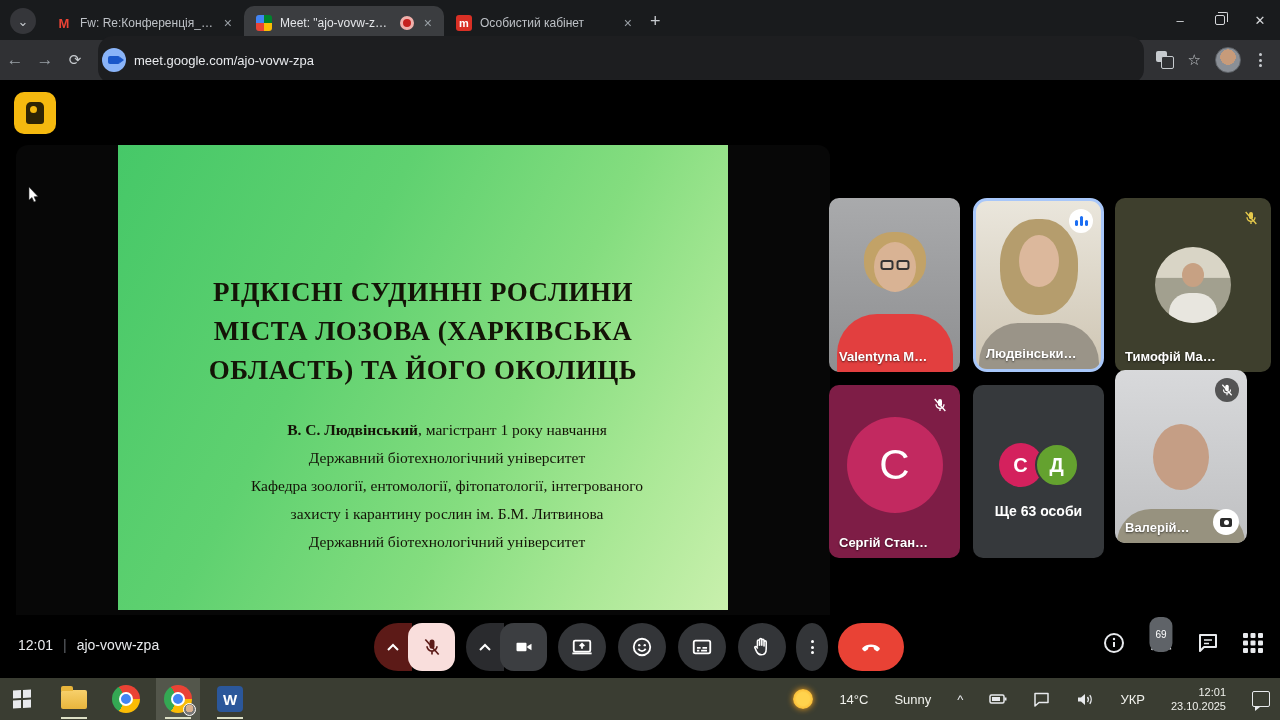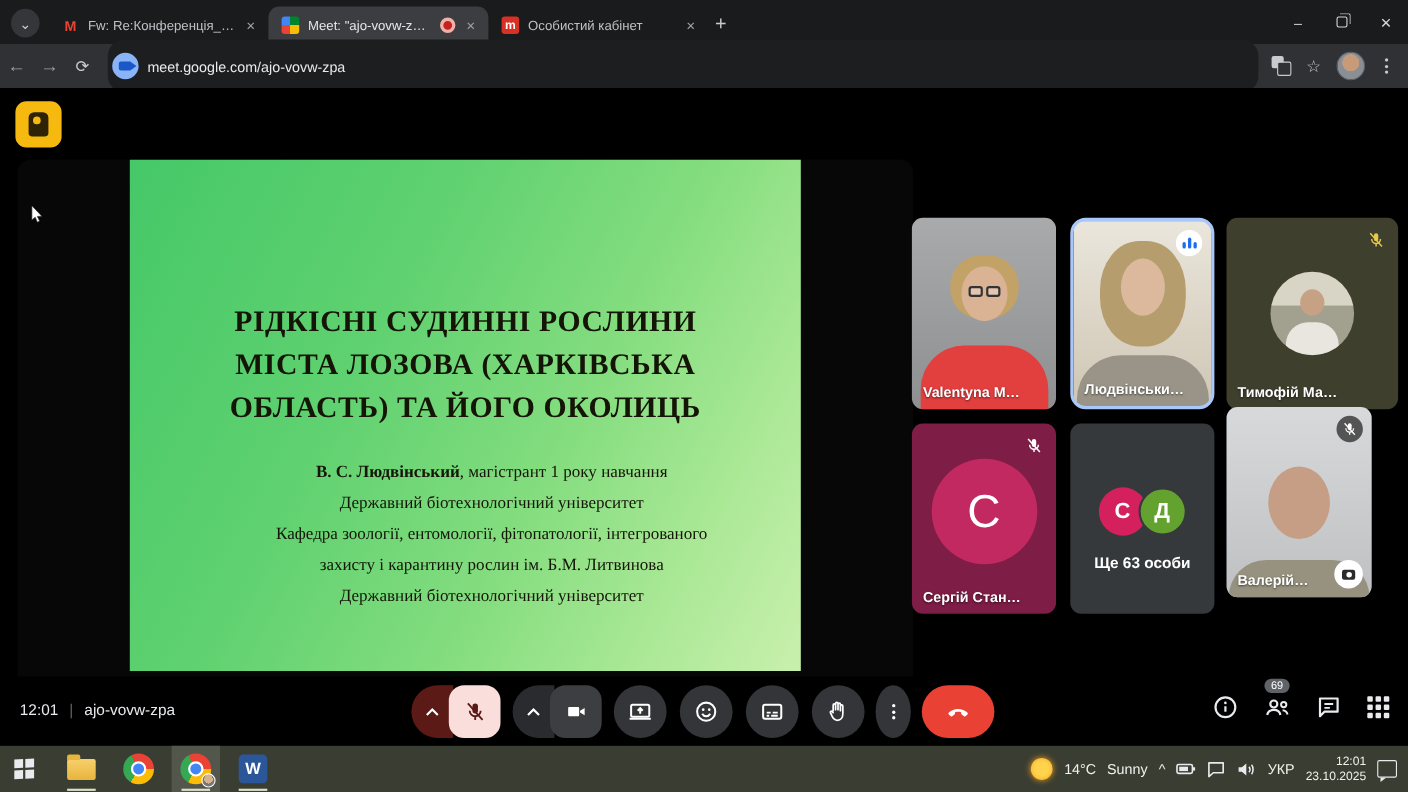--- a/index.html
+++ b/index.html
@@ -112,37 +112,37 @@
   .g-mic .seg-chev { background:#5c1a17; border-radius:24px 0 0 24px; }
   .g-cam .seg-chev { background:#2a2b2e; border-radius:24px 0 0 24px; }
   .seg-btn { width:47px; height:48px; border-radius:14px; display:flex; align-items:center; justify-content:center; margin-left:-4px; }
   .g-mic .seg-btn { background:#f9dedc; color:#5c1a17; }
   .g-cam .seg-btn { background:#3c3e41; color:#fff; }
   .round-btn { position:absolute; top:8px; width:48px; height:48px; border-radius:50%; background:#333538; color:#fff; display:flex; align-items:center; justify-content:center; }
   .b-present { left:558px; } .b-emoji { left:618px; } .b-cc { left:678px; } .b-hand { left:738px; }
   .b-more { left:796px; width:32px; background:#333538; }
   .endcall { position:absolute; left:838px; top:8px; width:66px; height:48px; border-radius:24px; background:#e94235; color:#fff; display:flex; align-items:center; justify-content:center; }
   .cb-right { position:absolute; right:16px; top:16px; display:flex; align-items:center; gap:22px; color:#e8eaed; }
-  .badge-count { position:absolute; top:-14px; left:50%; transform:translateX(-50%); background:#5f6368; color:#fff; font-size:10px; border-radius:9px; padding:1px 6px; }
+  .badge-count { position:absolute; top:-14px; left:50%; transform:translateX(-50%); background:#5f6368; color:#fff; font-size:10px; border-radius:9px; padding:12px 6px; }
   .cb-ico { position:relative; }
 
   
   .taskbar { position:absolute; left:0; top:678px; width:1280px; height:42px; background:#3a3d32; display:flex; align-items:center; }
   .tb-item { width:44px; height:42px; display:flex; align-items:center; justify-content:center; position:relative; }
   .tb-item.open::after { content:""; position:absolute; bottom:1px; left:9px; right:9px; height:2.5px; background:#dde0c6; }
   .tb-item.active-app { background:#53564b; }
   .win-logo { display:grid; grid-template-columns:8px 8px; grid-template-rows:8px 8px; gap:1.5px; transform:skewY(-3deg); }
   .win-logo i { background:#e8eaed; }
   .folder { width:26px; height:19px; background:linear-gradient(#f7d06c,#e8b53c); border-radius:2px; position:relative; }
   .folder::before { content:""; position:absolute; top:-4px; left:0; width:12px; height:5px; background:#e8b53c; border-radius:2px 2px 0 0; }
   .chrome-ico { width:28px; height:28px; border-radius:50%; background:conic-gradient(from -30deg,#ea4335 0 120deg,#fbbc05 120deg 240deg,#34a853 240deg 360deg); position:relative; }
   .chrome-ico::after { content:""; position:absolute; left:7px; top:7px; width:14px; height:14px; border-radius:50%; background:#4285f4; border:2.5px solid #fff; box-sizing:border-box; }
   .mini-avatar { position:absolute; right:4px; bottom:4px; width:13px; height:13px; border-radius:50%; background:radial-gradient(circle at 50% 40%, #d8b190 0 45%, #777 46% 100%); border:1px solid #fff; z-index:2; }
   .word-ico { width:26px; height:26px; background:#2b579a; border-radius:4px; color:#fff; font-weight:bold; font-size:15px; display:flex; align-items:center; justify-content:center; }
-  .tb-right { margin-left:auto; display:flex; align-items:center; gap:10px; padding-right:10px; color:#f0f1ec; font-size:13px; }
+  .tb-right { margin-left:auto; display:flex; align-items:center; gap:26px; padding-right:10px; color:#f0f1ec; font-size:13px; }
   .sun { width:20px; height:20px; border-radius:50%; background:radial-gradient(circle,#ffd34d 0 45%,#f5a21b 100%); box-shadow:0 0 6px #f5a21b; }
   .tray-glyph { color:#e8eaed; }
   .clockblock { text-align:right; font-size:11px; line-height:14px; }
   .notif { width:18px; height:16px; border:1.5px solid #e8eaed; border-radius:2px; position:relative; }
   .notif::after { content:""; position:absolute; left:2px; bottom:-5px; border-top:4px solid #e8eaed; border-right:5px solid transparent; }
 
   svg { display:block; }
 </style>
 </head>
 <body>

